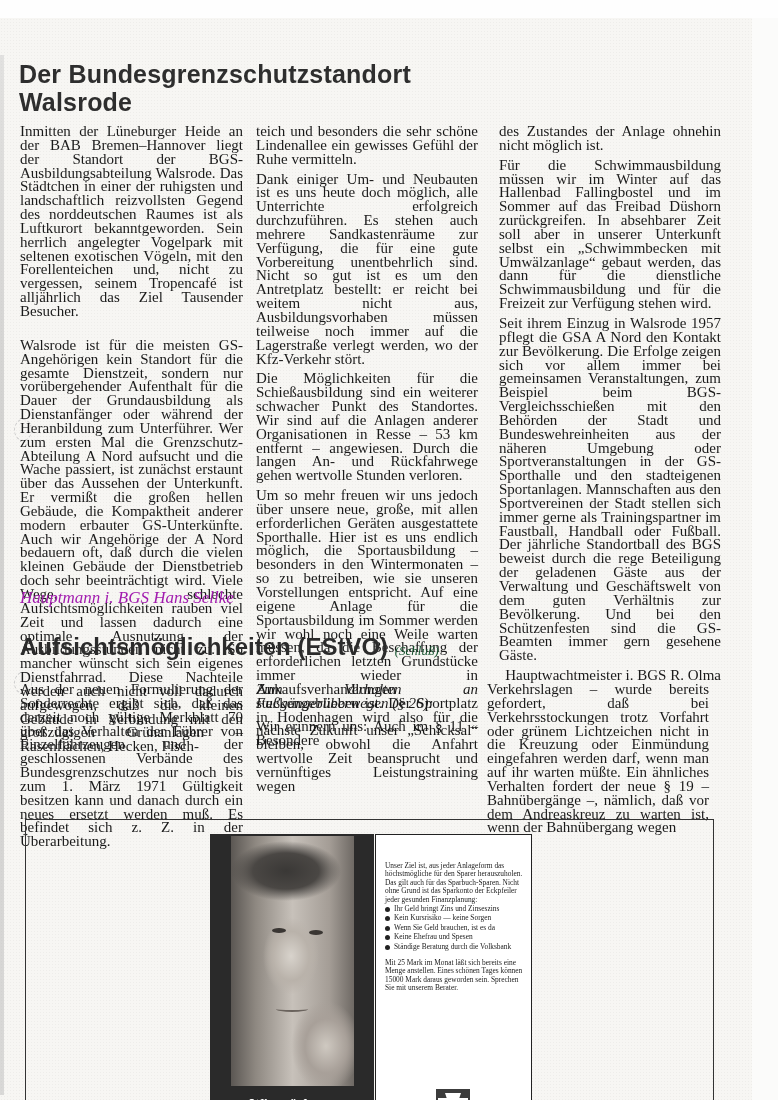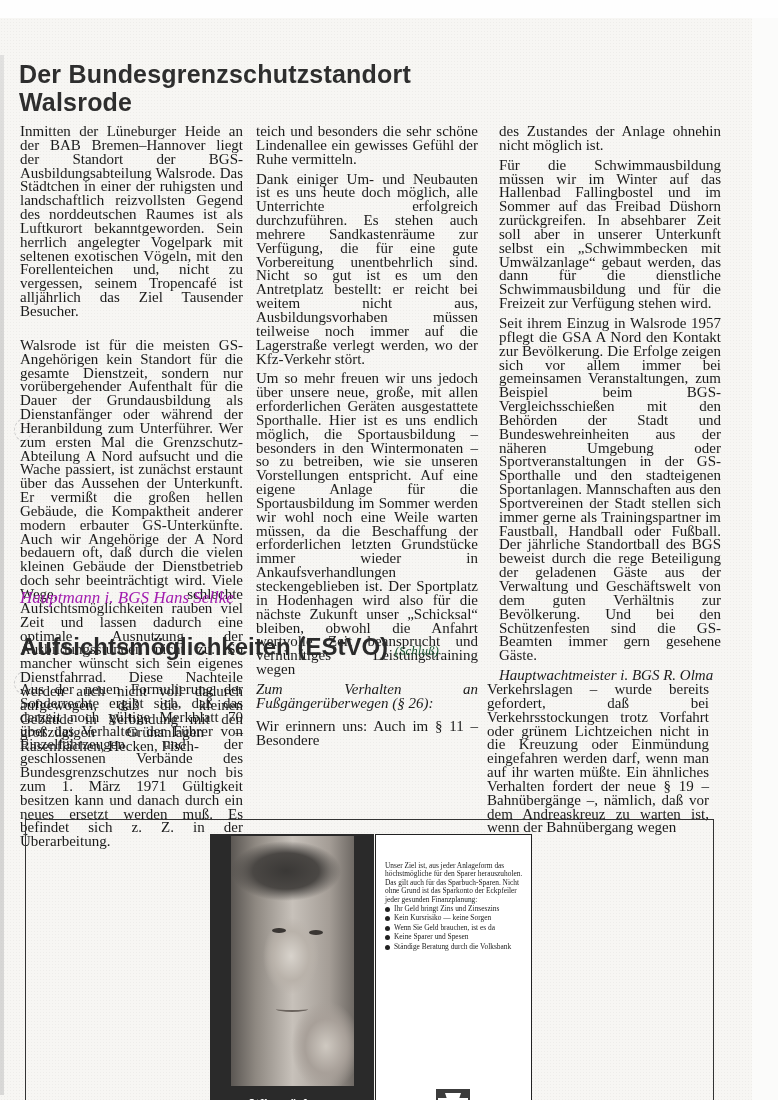--- a/index.html
+++ b/index.html
@@ -35,21 +35,21 @@
   }
   .col {
     position: absolute; text-align: justify; font-size: 15px; line-height: 13.85px;
     hyphens: manual;
   }
   .col p { margin: 0 0 6px 0; }
   .col1 { left: 20px; top: 125px; width: 223px; }
   .col2 { left: 256px; top: 125px; width: 222px; }
   .col3 { left: 487px; top: 125px; width: 222px; margin-left: 12px; }
   .col1 p.gap { margin-top: 20px; }
-  .signature { font-style: italic; text-align: left; margin-top: 6px; }
+  .signature { text-align: right; margin-top: 6px; }
   .byline {
     position: absolute; left: 20px; top: 588px; font-style: italic; font-size: 17px; color: #a21caf;
   }
   h2.title2 {
     position: absolute; left: 20px; top: 606px; margin: 0; width: 600px;
     font-family: "Liberation Sans", "DejaVu Sans", sans-serif;
     font-weight: bold; font-size: 24px; line-height: 27px; color: #2b2b2b;
   }
   h2.title2 .suffix {
     font-family: "Liberation Serif", serif; font-style: italic; font-weight: normal;
@@ -129,20 +129,21 @@
 
 <h1 class="title1">Der Bundesgrenzschutzstandort Walsrode</h1>
 
 <div class="col col1">
   <p>Inmitten der Lüneburger Heide an der BAB Bremen–Hannover liegt der Standort der BGS-Ausbildungsabteilung Walsrode. Das Städtchen in einer der ruhigsten und landschaftlich reizvollsten Gegend des norddeutschen Raumes ist als Luftkurort bekanntgeworden. Sein herrlich angelegter Vogelpark mit seltenen exotischen Vögeln, mit den Forellenteichen und, nicht zu vergessen, seinem Tropencafé ist alljährlich das Ziel Tausender Besucher.</p>
   <p class="gap">Walsrode ist für die meisten GS-Angehörigen kein Standort für die gesamte Dienstzeit, sondern nur vorübergehender Aufenthalt für die Dauer der Grundausbildung als Dienstanfänger oder während der Heranbildung zum Unterführer. Wer zum ersten Mal die Grenzschutz-Abteilung A Nord aufsucht und die Wache passiert, ist zunächst erstaunt über das Aussehen der Unterkunft. Er vermißt die großen hellen Gebäude, die Kompaktheit anderer modern erbauter GS-Unterkünfte. Auch wir Angehörige der A Nord bedauern oft, daß durch die vielen kleinen Gebäude der Dienstbetrieb doch sehr beeinträchtigt wird. Viele Wege, schlechte Aufsichtsmöglichkeiten rauben viel Zeit und lassen dadurch eine optimale Ausnutzung der Ausbildungsstunden nicht zu. So mancher wünscht sich sein eigenes Dienstfahrrad. Diese Nachteile werden auch nicht voll dadurch aufgewogen, daß die kleinen Gebäude in Verbindung mit den großzügigen Grünanlagen – Rasenflächen, Hecken, Fisch-</p>
 </div>
 <div class="col col2">
   <p>teich und besonders die sehr schöne Lindenallee ein gewisses Gefühl der Ruhe vermitteln.</p>
   <p>Dank einiger Um- und Neubauten ist es uns heute doch möglich, alle Unterrichte erfolgreich durchzuführen. Es stehen auch mehrere Sandkastenräume zur Verfügung, die für eine gute Vorbereitung unentbehrlich sind. Nicht so gut ist es um den Antretplatz bestellt: er reicht bei weitem nicht aus, Ausbildungsvorhaben müssen teilweise noch immer auf die Lagerstraße verlegt werden, wo der Kfz-Verkehr stört.</p>
+  <p>Die Möglichkeiten für die Schießausbildung sind ein weiterer schwacher Punkt des Standortes. Wir sind auf die Anlagen anderer Organisationen in Resse – 53 km entfernt – angewiesen. Durch die langen An- und Rückfahrwege gehen wertvolle Stunden verloren.</p>
   <p>Um so mehr freuen wir uns jedoch über unsere neue, große, mit allen erforderlichen Geräten ausgestattete Sporthalle. Hier ist es uns endlich möglich, die Sportausbildung – besonders in den Wintermonaten – so zu betreiben, wie sie unseren Vorstellungen entspricht. Auf eine eigene Anlage für die Sportausbildung im Sommer werden wir wohl noch eine Weile warten müssen, da die Beschaffung der erforderlichen letzten Grundstücke immer wieder in Ankaufsverhandlungen steckengeblieben ist. Der Sportplatz in Hodenhagen wird also für die nächste Zukunft unser „Schicksal“ bleiben, obwohl die Anfahrt wertvolle Zeit beansprucht und vernünftiges Leistungstraining wegen</p>
 </div>
 <div class="col col3">
   <p>des Zustandes der Anlage ohnehin nicht möglich ist.</p>
   <p>Für die Schwimmausbildung müssen wir im Winter auf das Hallenbad Fallingbostel und im Sommer auf das Freibad Düshorn zurückgreifen. In absehbarer Zeit soll aber in unserer Unterkunft selbst ein „Schwimmbecken mit Umwälzanlage“ gebaut werden, das dann für die dienstliche Schwimmausbildung und für die Freizeit zur Verfügung stehen wird.</p>
   <p>Seit ihrem Einzug in Walsrode 1957 pflegt die GSA A Nord den Kontakt zur Bevölkerung. Die Erfolge zeigen sich vor allem immer bei gemeinsamen Veranstaltungen, zum Beispiel beim BGS-Vergleichsschießen mit den Behörden der Stadt und Bundeswehreinheiten aus der näheren Umgebung oder Sportveranstaltungen in der GS-Sporthalle und den stadteigenen Sportanlagen. Mannschaften aus den Sportvereinen der Stadt stellen sich immer gerne als Trainingspartner im Faustball, Handball oder Fußball. Der jährliche Standortball des BGS beweist durch die rege Beteiligung der geladenen Gäste aus der Verwaltung und Geschäftswelt von dem guten Verhältnis zur Bevölkerung. Und bei den Schützenfesten sind die GS-Beamten immer gern gesehene Gäste.</p>
   <p class="signature">Hauptwachtmeister i. BGS R. Olma</p>
 </div>
 
 <div class="byline">Hauptmann i. BGS Hans Sellke</div>
@@ -174,23 +175,24 @@
     <div>Wir möchten,</div>
 
   </div>
   <div class="textpanel"></div>
   <div class="ad-text">
     <p>Unser Ziel ist, aus jeder Anlageform das höchstmögliche für den Sparer herauszuholen. Das gilt auch für das Sparbuch-Sparen. Nicht ohne Grund ist das Sparkonto der Eckpfeiler jeder gesunden Finanzplanung:</p>
     <ul>
       <li><span class="dot"></span><span>Ihr Geld bringt Zins und Zinseszins</span></li>
       <li><span class="dot"></span><span>Kein Kursrisiko — keine Sorgen</span></li>
       <li><span class="dot"></span><span>Wenn Sie Geld brauchen, ist es da</span></li>
-      <li><span class="dot"></span><span>Keine Sparer und Spesen</span></li>
+      <li><span class="dot"></span><span>Keine Ehefrau und Spesen</span></li>
       <li><span class="dot"></span><span>Ständige Beratung durch die Volksbank</span></li>
     </ul>
+    <p>Mit 25 Mark im Monat läßt sich bereits eine Menge anstellen. Eines schönen Tages können 15000 Mark daraus geworden sein. Sprechen Sie mit unserem Berater.</p>
   </div>
   <div class="vb-logo">
     <div class="bar1"></div>
 
     <div class="v"></div>
   </div>
 
 </div>
 
 </body></html>

